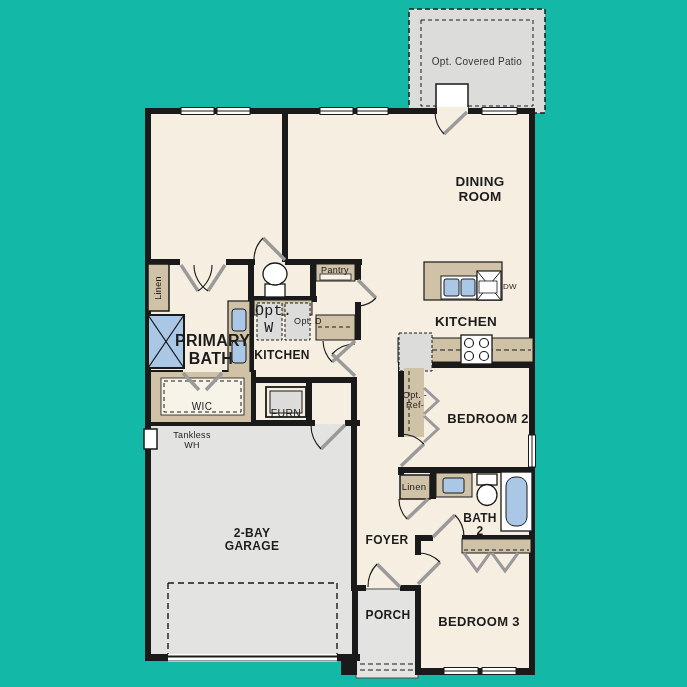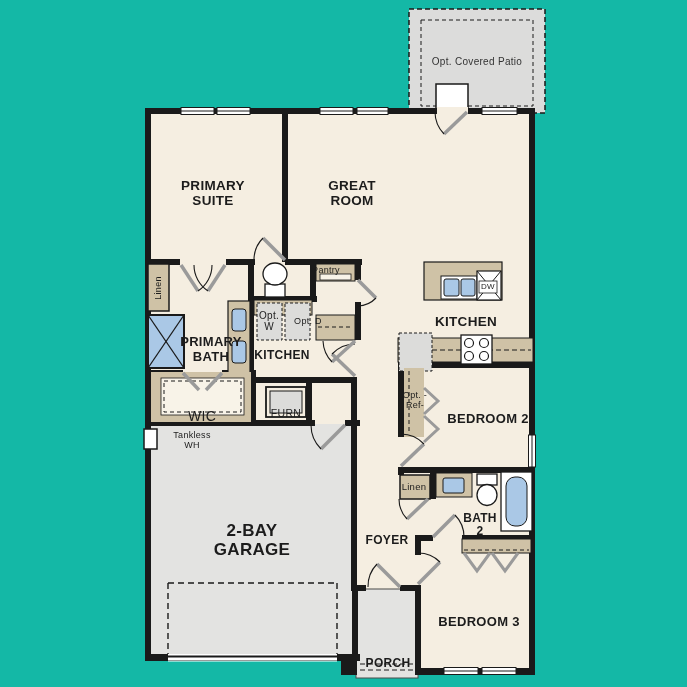--- a/index.html
+++ b/index.html
@@ -272,34 +272,33 @@
       <polyline points="492,553 505,571 518,553" fill="none" stroke="#9a9a9a" stroke-width="3"></polyline>
     </g>
     <g>
       <line x1="400" y1="587" x2="377" y2="564" stroke="#9a9a9a" stroke-width="3.5"></line>
       <path d="M 368,587 A 32,32 0 0 1 377,564" fill="none" stroke="#1a1a1a" stroke-width="1.1"></path>
     </g>
   </g>
 </svg>
 
   <div class="lbl" style="left:477px;top:62px;font-size:10px;color:#333;">Opt. Covered Patio</div>
-  <div class="lbl b" style="left:213px;top:193px;font-size:13.5px;width:100px;">PRIMARY SUITE</div>
-  <div class="lbl b" style="left:352px;top:193px;font-size:13.5px;width:70px;">GREAT ROOM</div>
+  <div class="lbl b" style="left:480px;top:189px;font-size:13.5px;width:70px;">DINING ROOM</div>
   <div class="lbl b" style="left:466px;top:322px;font-size:13.5px;">KITCHEN</div>
-  <div class="lbl" style="left:326px;top:270px;font-size:9px;">Pantry</div>
+  <div class="lbl" style="left:335px;top:270px;font-size:9px;">Pantry</div>
   <div class="lbl b" style="left:282px;top:356px;font-size:12px;">KITCHEN</div>
-  <div class="lbl" style="left:269px;top:321px;font-size:10px;width:28px;">Opt. W</div>
+  <div class="lbl" style="left:269px;top:321px;font-size:15px;width:28px;font-family:Liberation Mono, monospace;">Opt. W</div>
   <div class="lbl" style="left:297px;top:321px;font-size:9px;width:28px;padding-left:22px;">Opt. D</div>
-  <div class="lbl b" style="left:211px;top:350px;font-size:13px;width:72px;">PRIMARY BATH</div>
+  <div class="lbl b" style="left:211px;top:350px;font-size:16px;width:72px;">PRIMARY BATH</div>
   <div class="lbl rot" style="left:158px;top:288px;font-size:9px;">Linen</div>
-  <div class="lbl" style="left:202px;top:417px;font-size:14px;">WIC</div>
+  <div class="lbl" style="left:202px;top:407px;font-size:10px;">WIC</div>
   <div class="lbl" style="left:286px;top:402px;font-size:10.5px;margin-top:12px;">FURN</div>
   <div class="lbl" style="left:183px;top:440px;font-size:9px;width:54px;padding-left:18px;">Tankless WH</div>
   <div class="lbl" style="left:415px;top:352px;font-size:9px;width:32px;margin-top:48px;">Opt. -Ref-</div>
-  <div class="lbl" style="left:488px;top:287px;font-size:8px;">DW</div>
+  <div class="lbl" style="left:488px;top:287px;font-size:8px;padding-left:44px;">DW</div>
   <div class="lbl b" style="left:488px;top:419px;font-size:13px;">BEDROOM 2</div>
   <div class="lbl" style="left:414px;top:487px;font-size:9.5px;">Linen</div>
   <div class="lbl b" style="left:480px;top:517px;font-size:12px;width:40px;margin-top:8px;">BATH 2</div>
-  <div class="lbl b" style="left:252px;top:540px;font-size:17px;width:80px;text-align:center;">2-BAY GARAGE</div>
+  <div class="lbl b" style="left:252px;top:540px;font-size:12px;width:80px;text-align:center;">2-BAY GARAGE</div>
   <div class="lbl b" style="left:387px;top:541px;font-size:12px;">FOYER</div>
-  <div class="lbl b" style="left:388px;top:664px;font-size:12px;text-align:right;">PORCH</div>
+  <div class="lbl b" style="left:388px;top:616px;font-size:12px;text-align:right;">PORCH</div>
   <div class="lbl b" style="left:479px;top:622px;font-size:13px;">BEDROOM 3</div>
 </div>
 
 </body></html>

